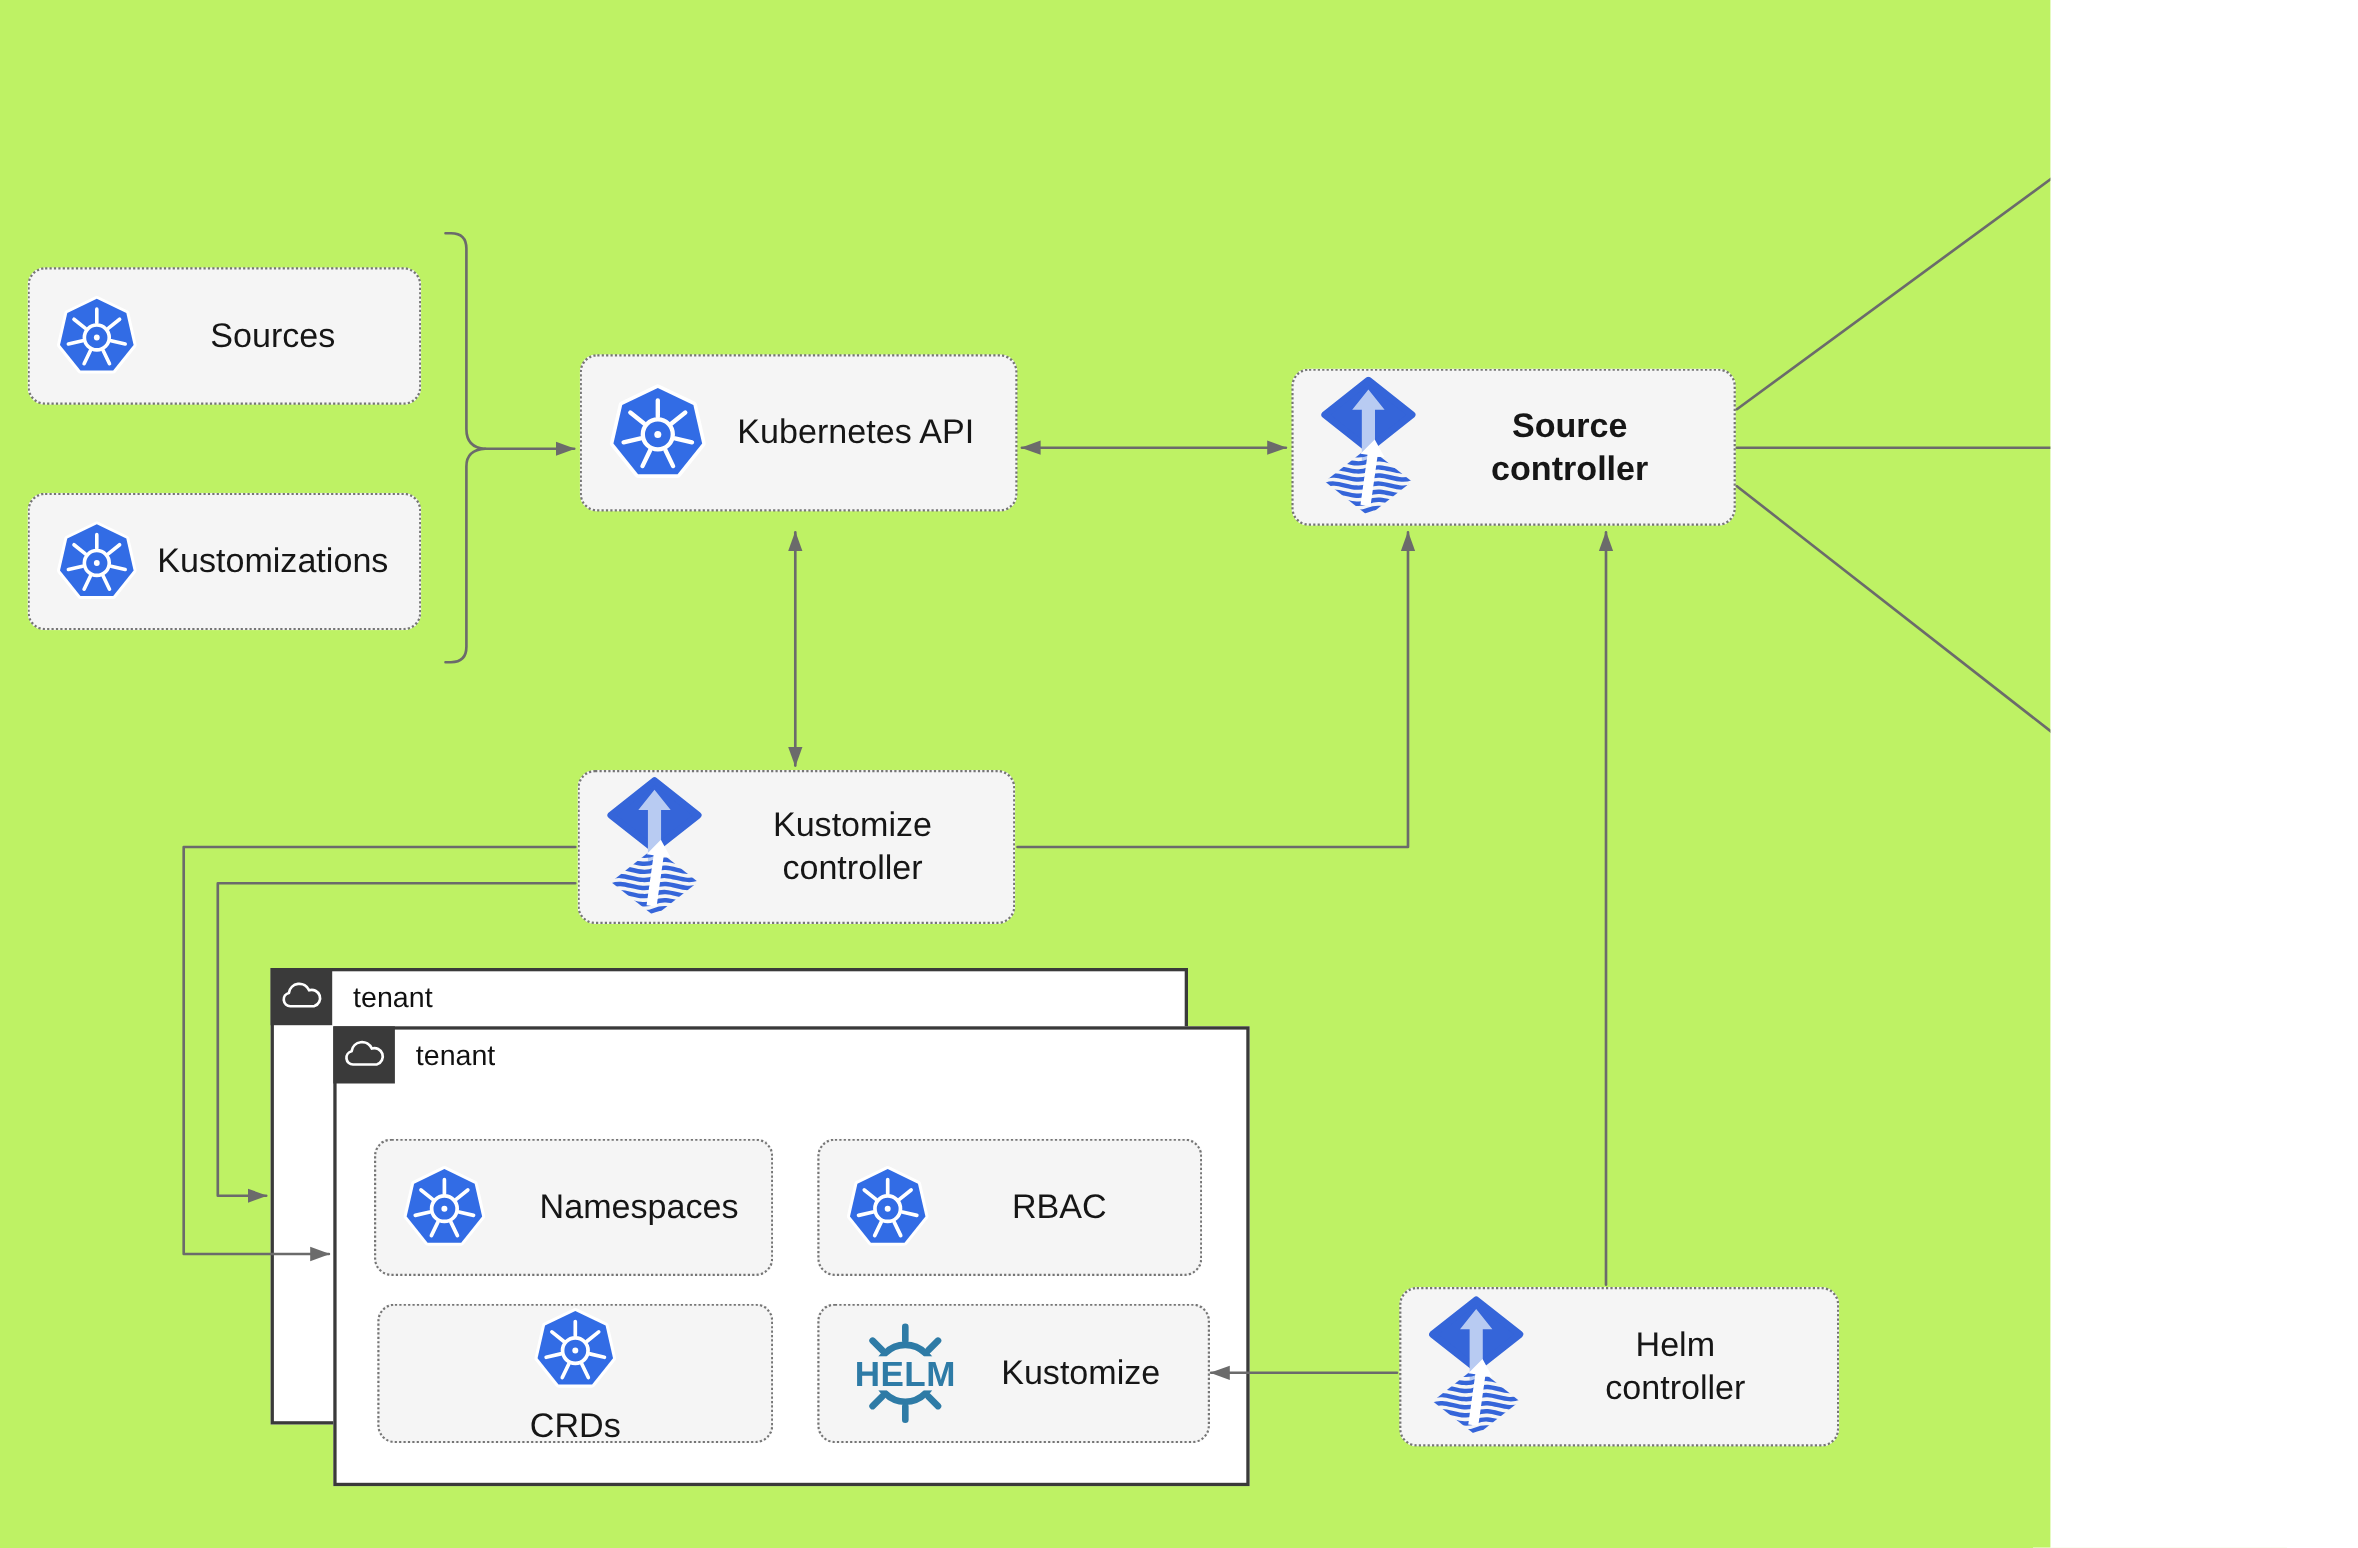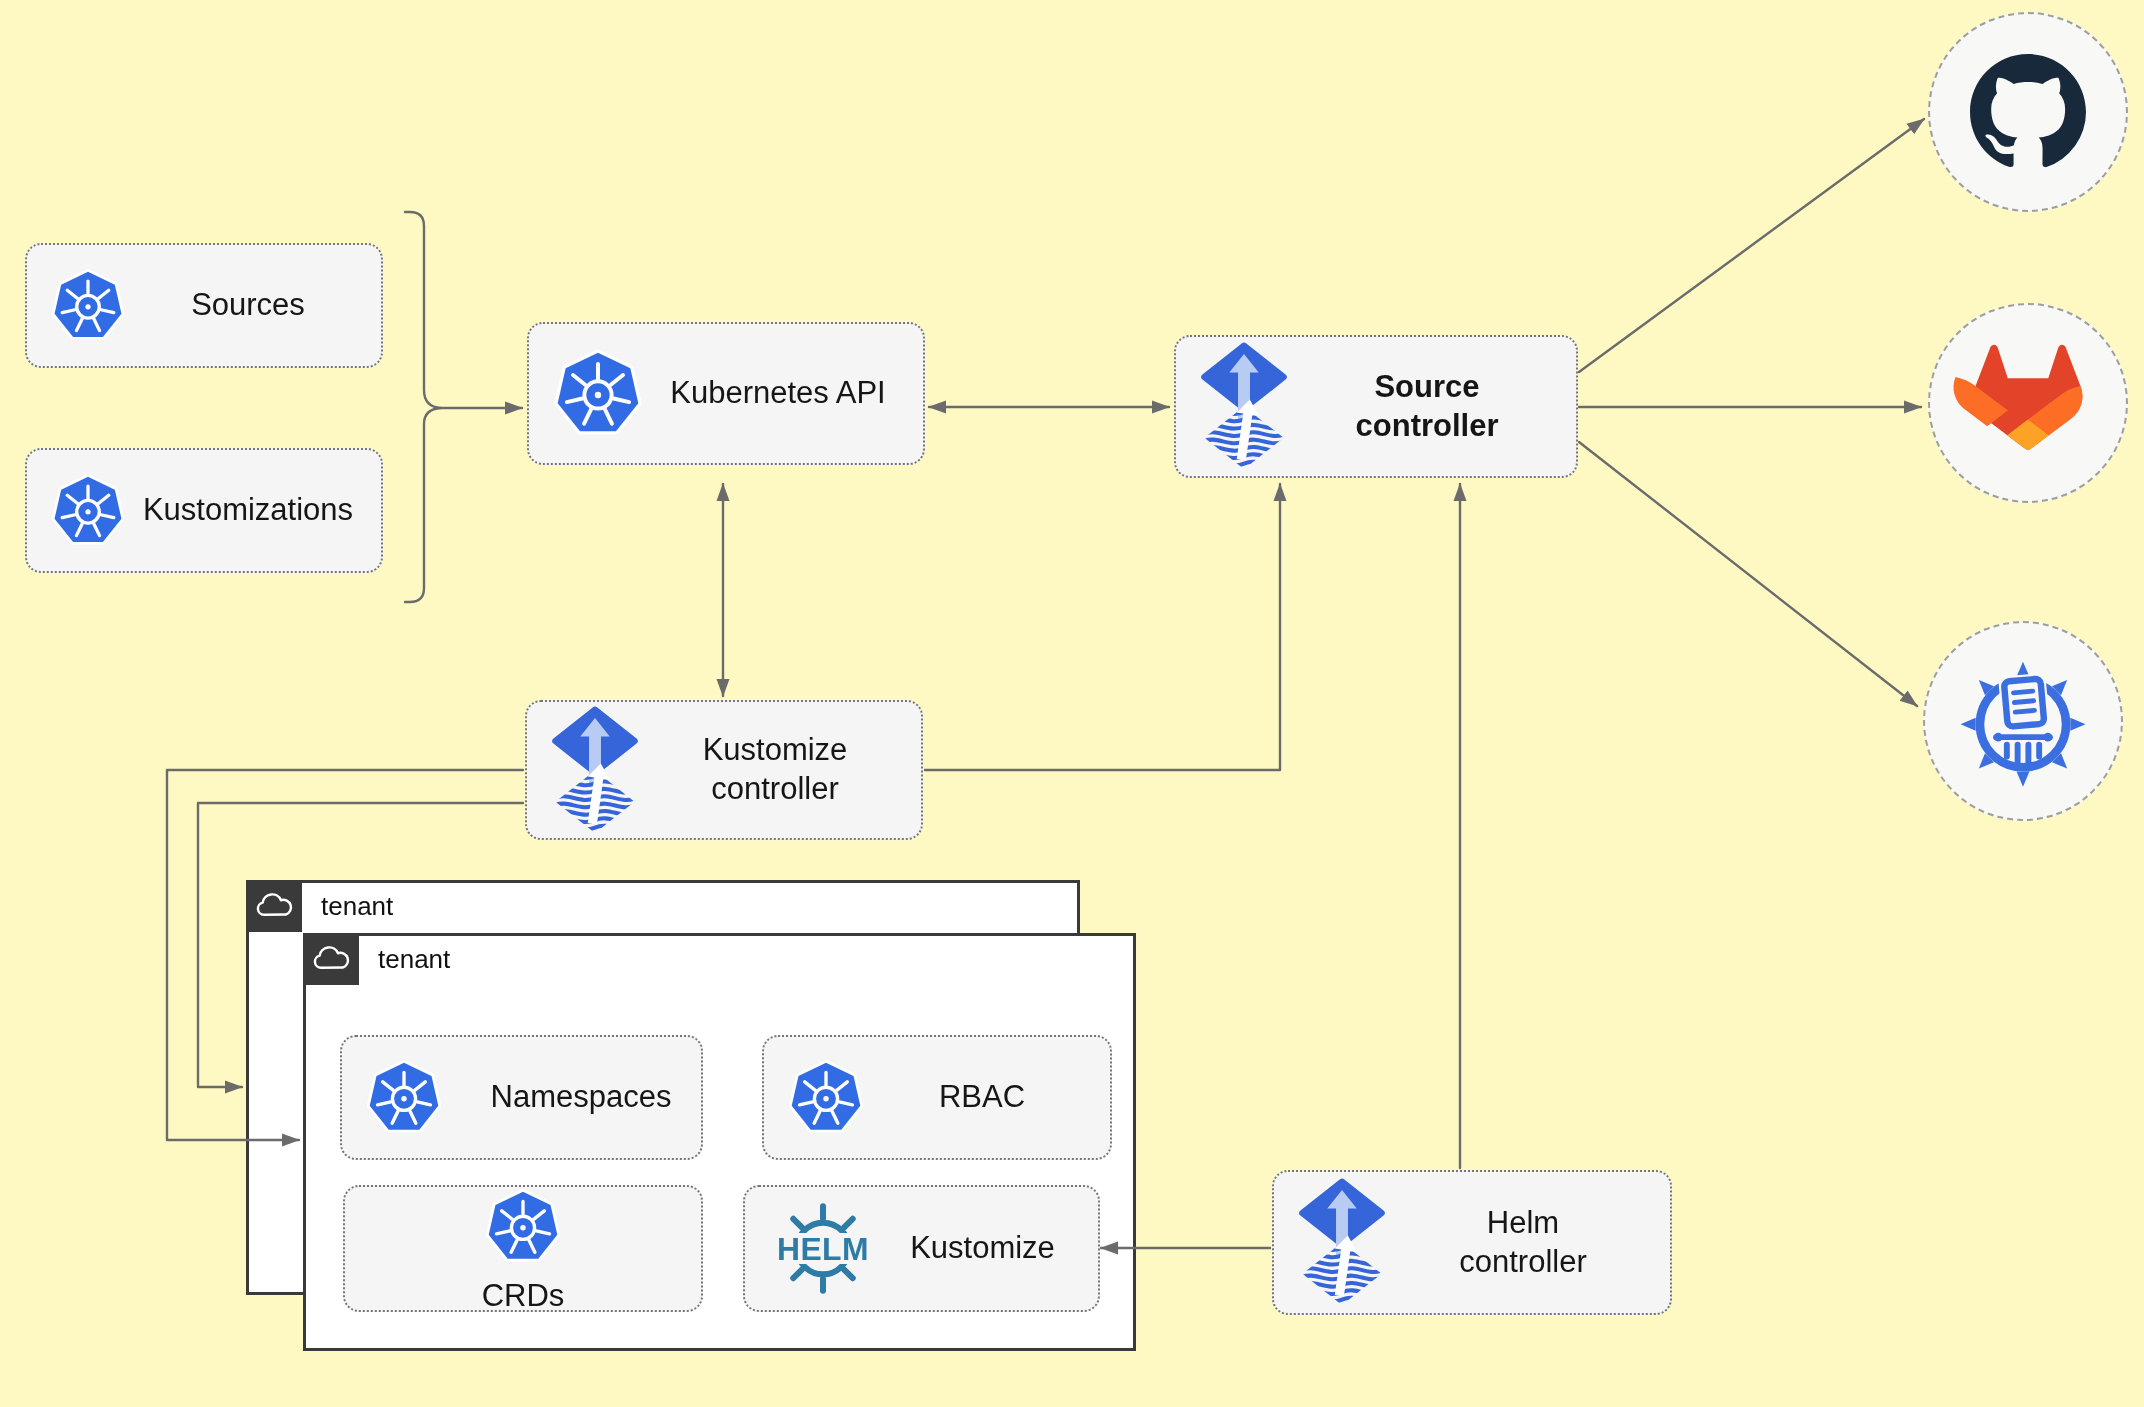--- a/index.html
+++ b/index.html
@@ -1,16 +1,16 @@
 <!DOCTYPE html>
 <html style="--k8s_blue: #326ce5; --flux_blue: #3565d9; --flux_arrow: #b8cbf2; --helm_teal: #2e7ba6; --github_navy: #17293b; --gitlab_red: #e24329; --gitlab_orange: #fc6d26; --gitlab_yellow: #fca326; --cm_blue: #3b6fe0; --line_gray: #6b6b6b; --box_fill: #f5f5f5; --box_border: #757575; --circle_fill: #f8f8f6; --circle_border: #9e9e9e; --tenant_dark: #3a3a3a;"><head>
 <meta charset="utf-8">
 <style>
   html,body{margin:0;padding:0;background:#ffffff;}
-  .canvas{position:relative;width:2144px;height:1407px;background:#fef9c3;overflow:hidden;
+  .canvas{position:relative;width:1864px;height:1407px;background:#bef264;overflow:hidden;
           font-family:"Liberation Sans", sans-serif;color:#161616;}
 
   
   .nodebox{position:absolute;box-sizing:border-box;background:var(--box_fill);
            border:2px dotted var(--box_border);border-radius:16px;
            display:flex;align-items:center;padding:0 22px;gap:10px;z-index:4;}
   .nodebox .nlabel{flex:1;text-align:center;font-size:31px;line-height:1.25;
                    white-space:pre-line;color:#161616;}
   .icon{flex:0 0 auto;display:block;}
 
@@ -172,21 +172,21 @@
     </div>
     <div class="tenant-label">tenant</div>
 
     <div class="nodebox" style="left:34px;top:99px;width:363px;height:125px;gap:39px;">
       <svg class="icon" width="80" height="80">
           <use href="#sym-k8s"></use>
         </svg>
       <div class="nlabel">Namespaces</div>
     </div>
 
-    <div class="nodebox" style="left:456px;top:99px;width:350px;height:125px;">
+    <div class="nodebox" style="left:437px;top:99px;width:350px;height:125px;">
       <svg class="icon" width="80" height="80">
           <use href="#sym-k8s"></use>
         </svg>
       <div class="nlabel">RBAC</div>
     </div>
 
     <div class="nodebox" style="left:37px;top:249px;width:360px;height:127px;flex-direction:column;">
       <svg class="icon" width="80" height="80">
           <use href="#sym-k8s"></use>
         </svg>

